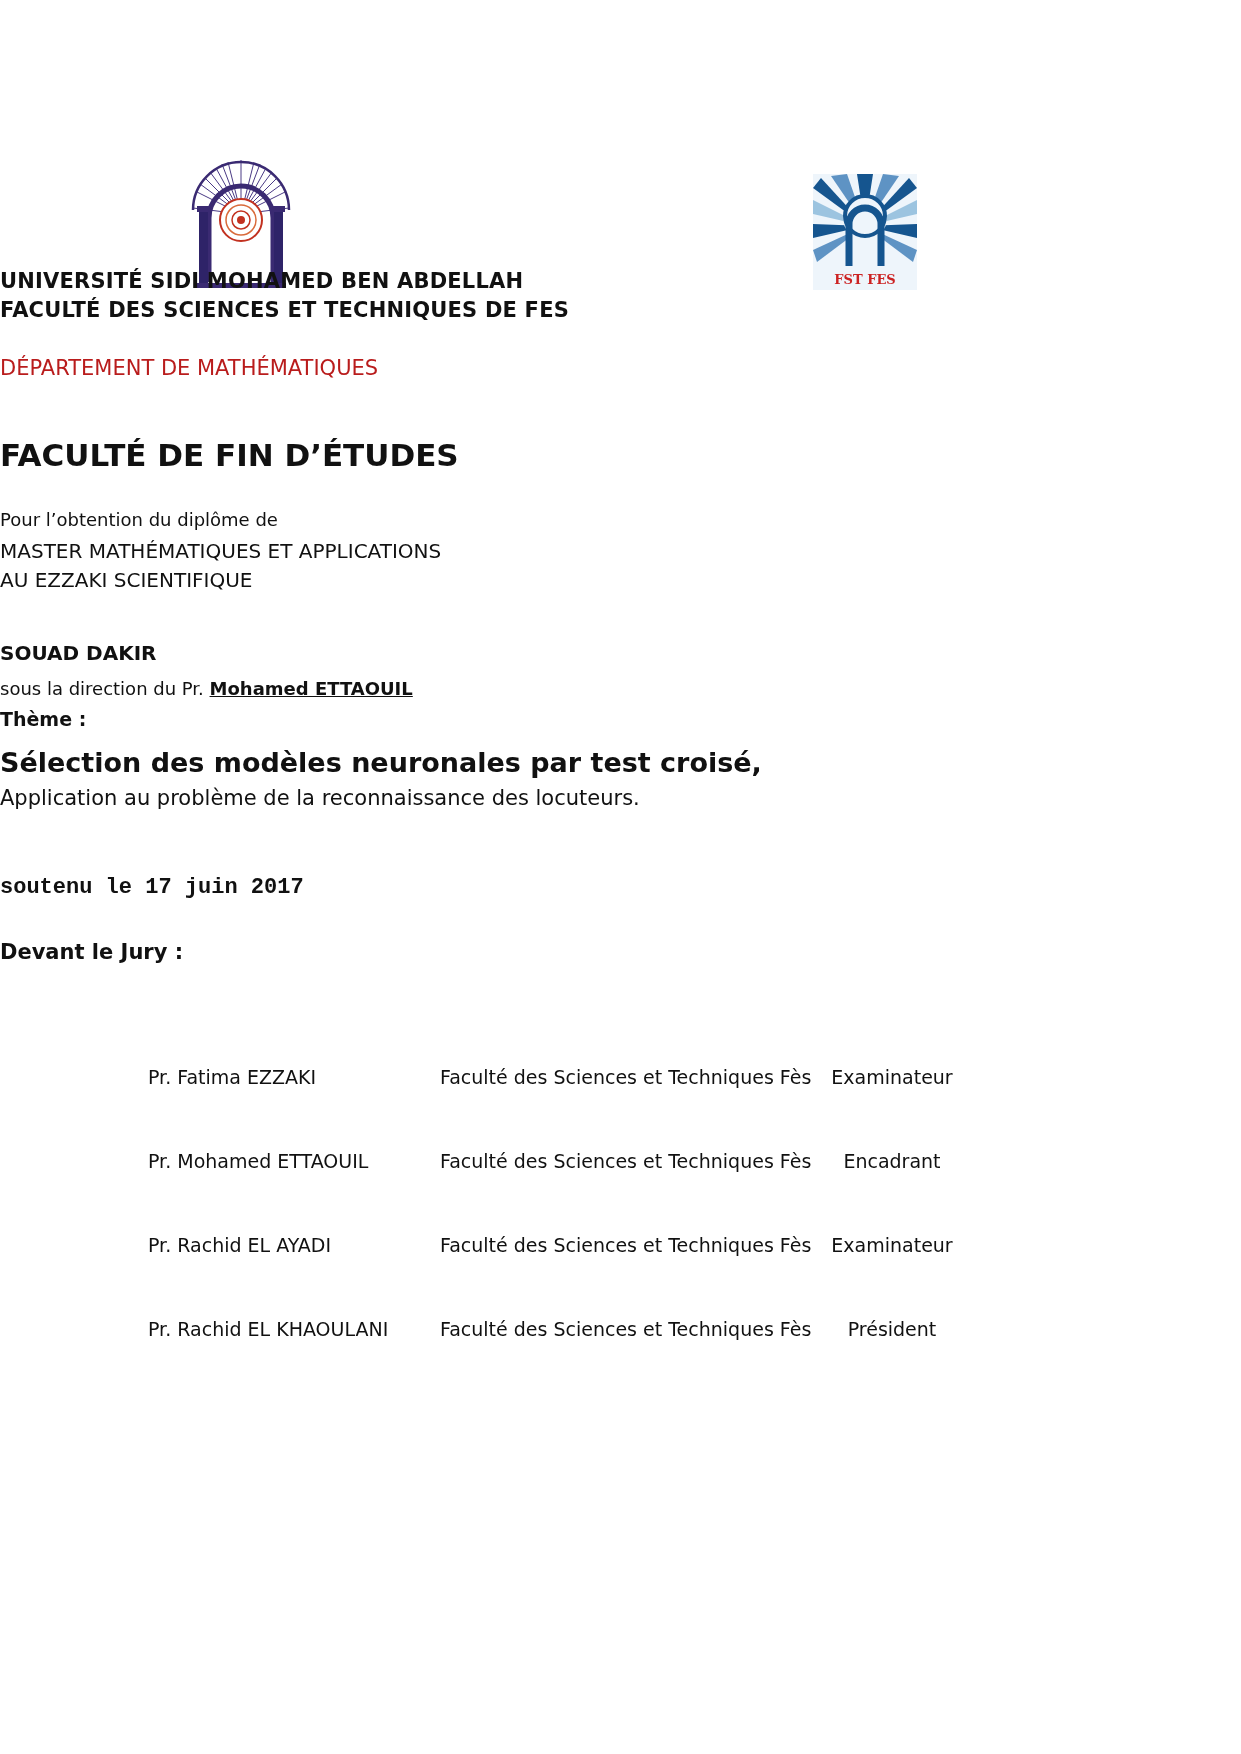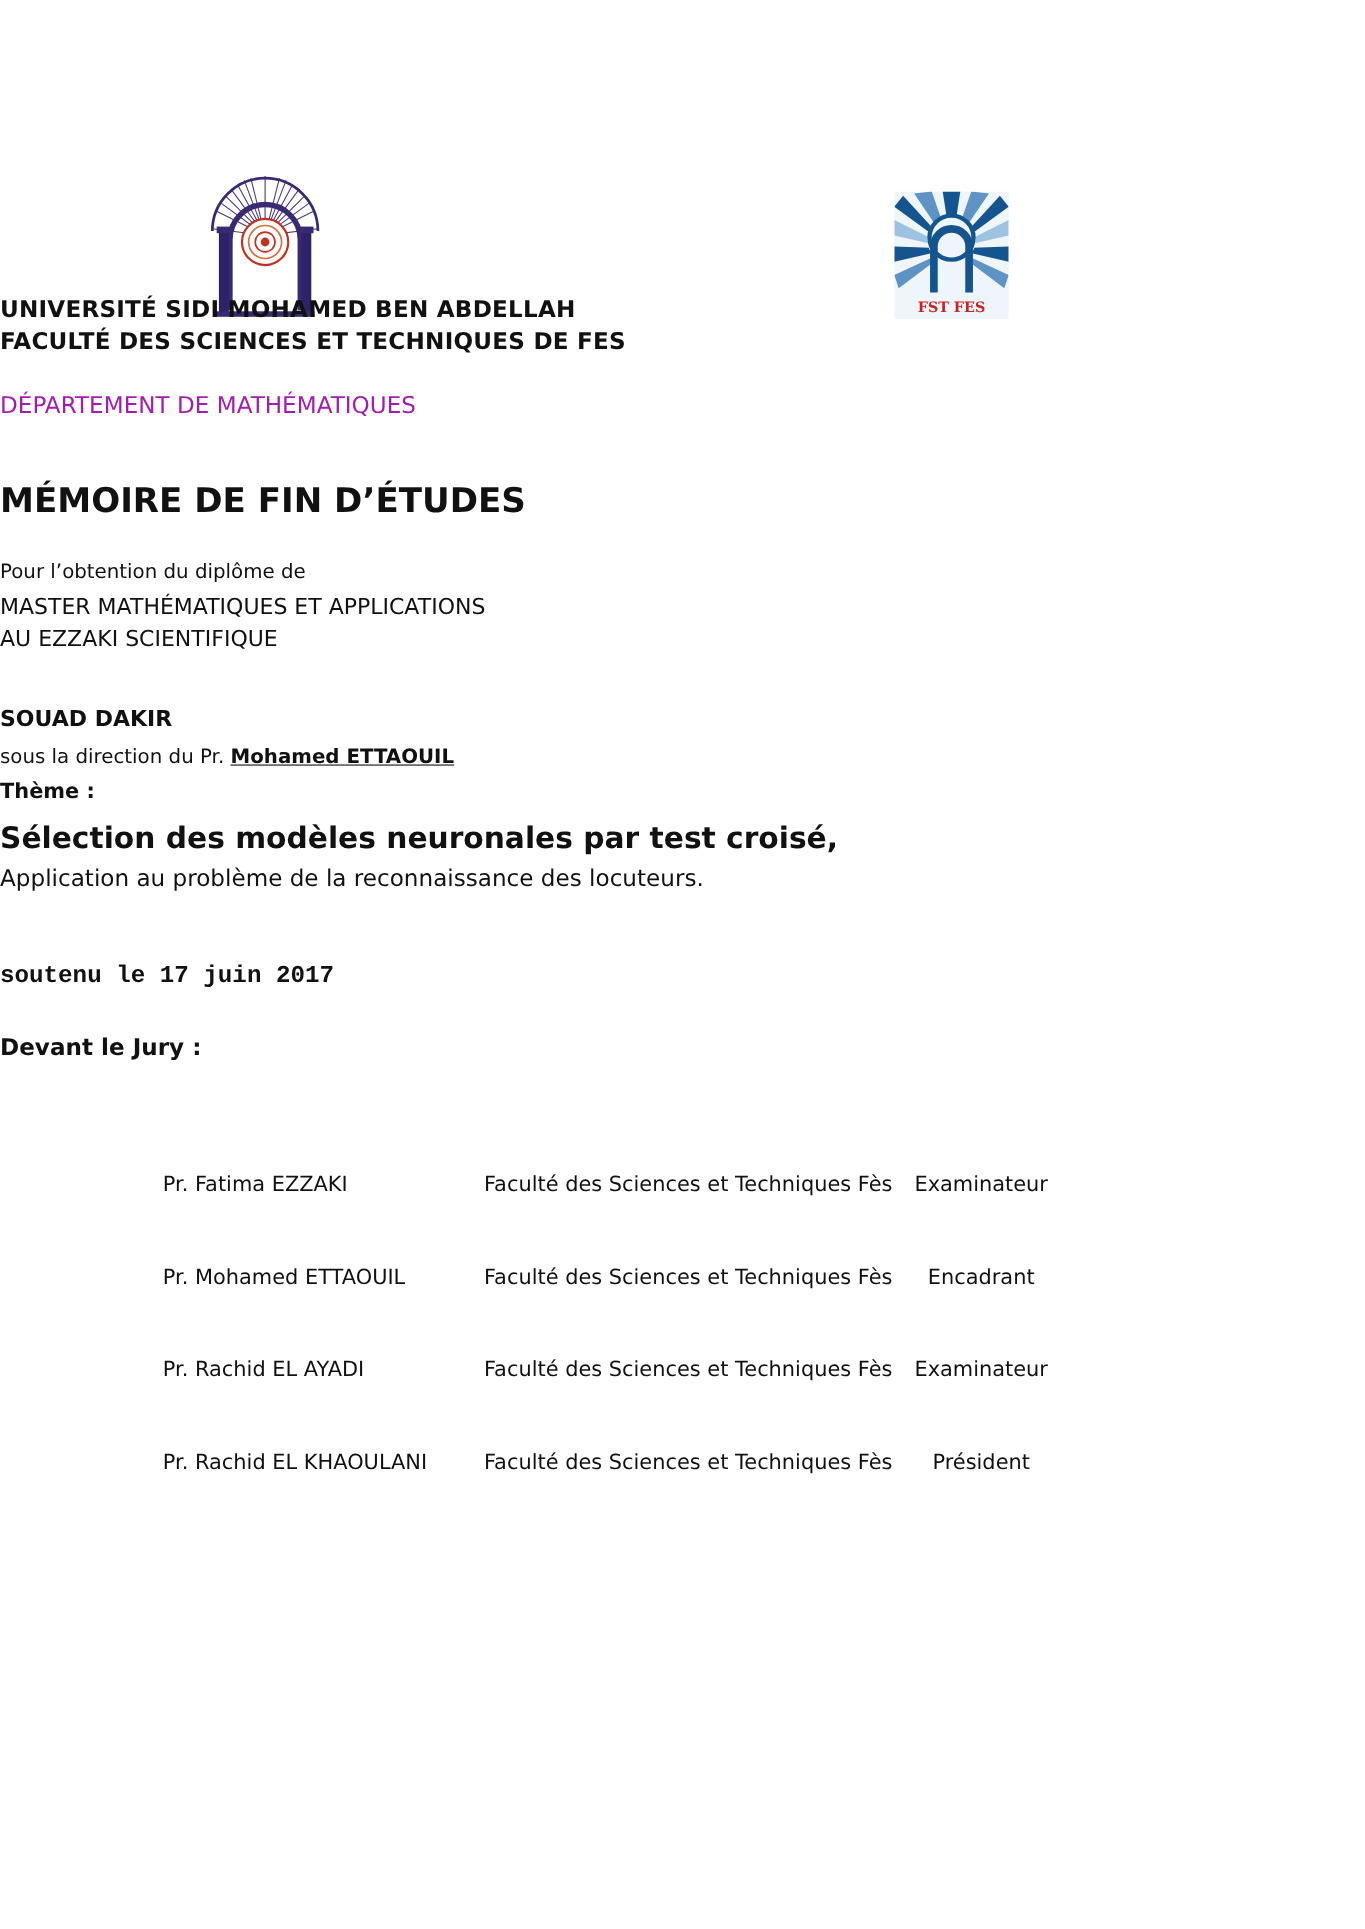--- a/index.html
+++ b/index.html
@@ -12,21 +12,21 @@
     font-family:"DejaVu Sans", "Liberation Sans", sans-serif;
     color:#111;
     overflow:hidden;
   }
   .center-line {
     position:absolute; left:0; width:1110px; text-align:left;
   }
   .b { font-weight:bold;text-decoration:underline; }
   .line-univ       { top:269px; font-size:21px; font-weight:bold; letter-spacing:0.2px; }
   .line-faculty    { top:298px; font-size:21px; font-weight:bold; letter-spacing:0.2px; }
-  .line-dept       { top:356px; font-size:21px; font-weight:400; color:#a21caf; }
+  .line-dept       { top:356px; font-size:21px; font-weight:400; color:#b91c1c; }
   .line-memoire    { top:437px; font-size:31px; font-weight:bold; }
   .line-obtention  { top:509px; font-size:18px; font-weight:400; }
   .line-master1    { top:539px; font-size:20px; font-weight:400; }
   .line-master2    { top:568px; font-size:20px; font-weight:400; }
   .line-presente   { top:609px; font-size:18px; font-weight:400; }
   .line-author     { top:641px; font-size:20px; font-weight:bold; }
   .line-direction  { top:678px; font-size:18px; font-weight:400; }
   .line-theme-label{ top:708px; font-size:19px; font-weight:bold; }
   .line-theme1     { top:747px; font-size:27px; font-weight:bold; }
   .line-theme2     { top:786px; font-size:21px; font-weight:normal; }
@@ -116,21 +116,21 @@
       <circle cx="52" cy="42" r="20" fill="none" stroke="#15558f" stroke-width="4"></circle>
 
       <text x="52" y="110" text-anchor="middle" font-family="'DejaVu Serif','Liberation Serif',serif" font-size="13" font-weight="bold" fill="#cc2222">FST FES</text>
     </svg>
   </div>
 
   <div class="center-line line-univ">UNIVERSITÉ SIDI MOHAMED BEN ABDELLAH</div>
   <div class="center-line line-faculty">FACULTÉ DES SCIENCES ET TECHNIQUES DE FES</div>
   <div class="center-line line-dept">DÉPARTEMENT DE MATHÉMATIQUES</div>
 
-  <div class="center-line line-memoire">MÉMOIRE DE FIN D’ÉTUDES</div>
+  <div class="center-line line-memoire">FACULTÉ DE FIN D’ÉTUDES</div>
   <div class="center-line line-obtention">Pour l’obtention du diplôme de</div>
   <div class="center-line line-master1">MASTER MATHÉMATIQUES ET APPLICATIONS</div>
   <div class="center-line line-master2">AU EZZAKI SCIENTIFIQUE</div>
   <div class="center-line line-author">SOUAD DAKIR</div>
   <div class="center-line line-direction">
     <span>sous la direction du Pr. </span><span class="b">Mohamed ETTAOUIL</span>
   </div>
   <div class="center-line line-theme-label">Thème :</div>
   <div class="center-line line-theme1">Sélection des modèles neuronales par test croisé,</div>
   <div class="center-line line-theme2">Application au problème de la reconnaissance des locuteurs.</div>

